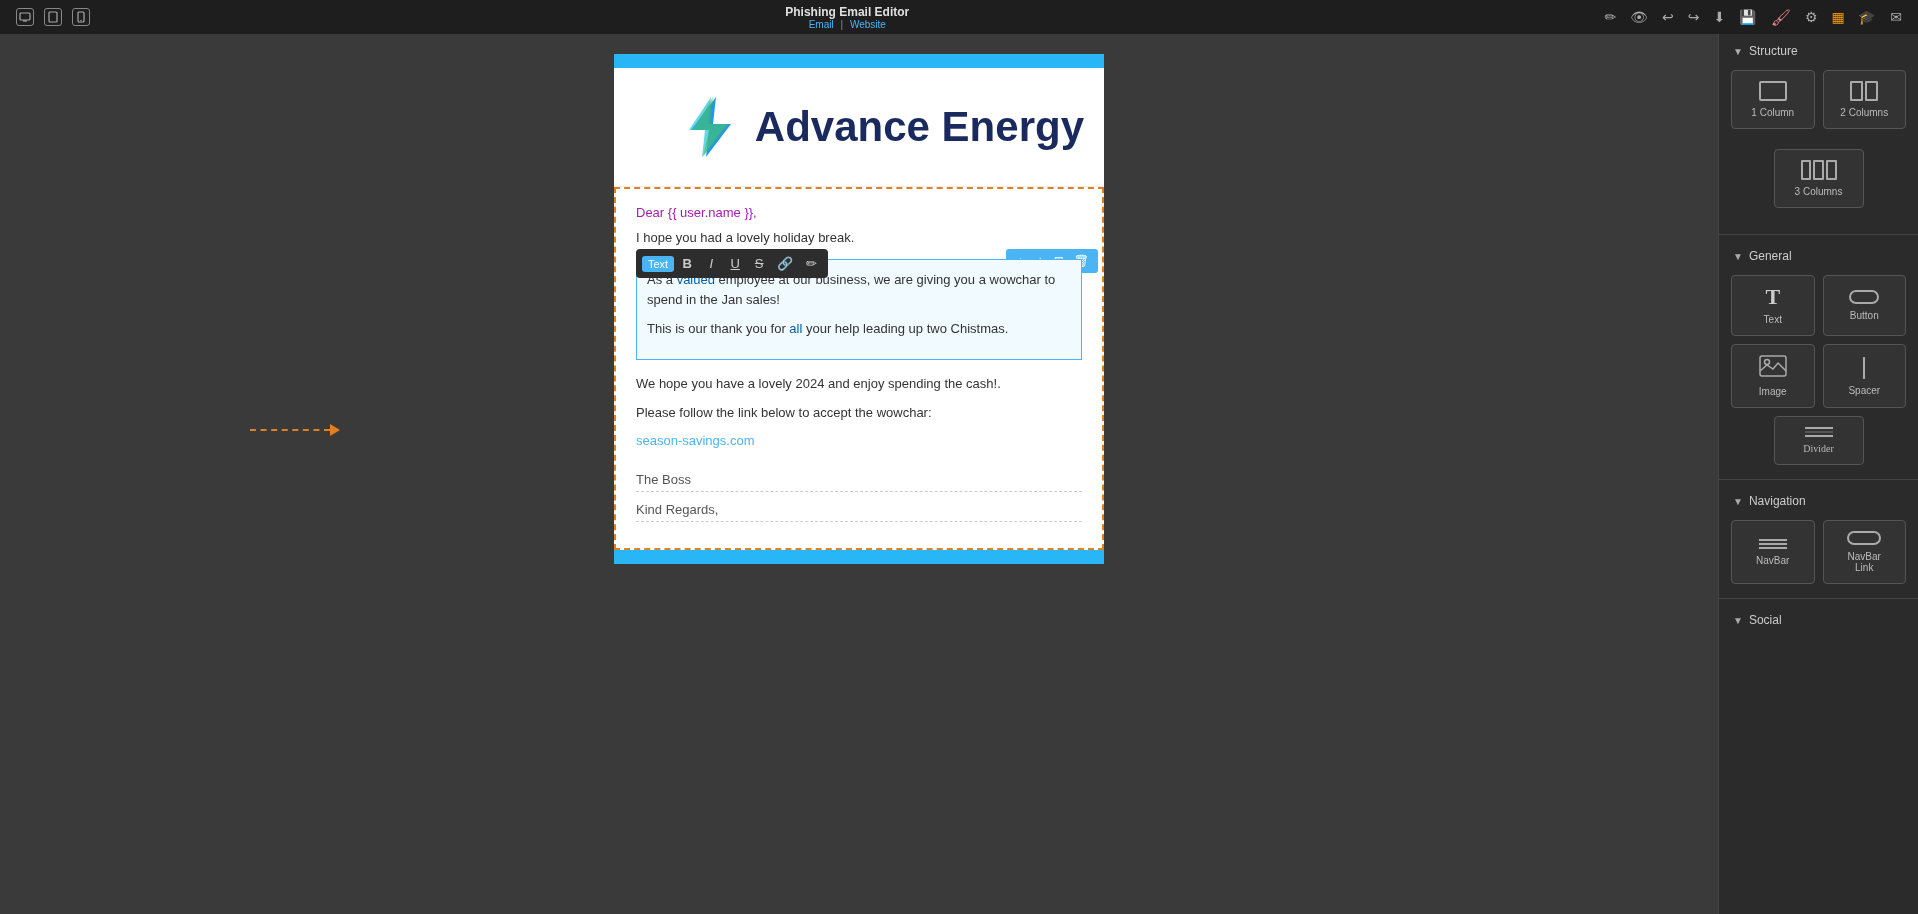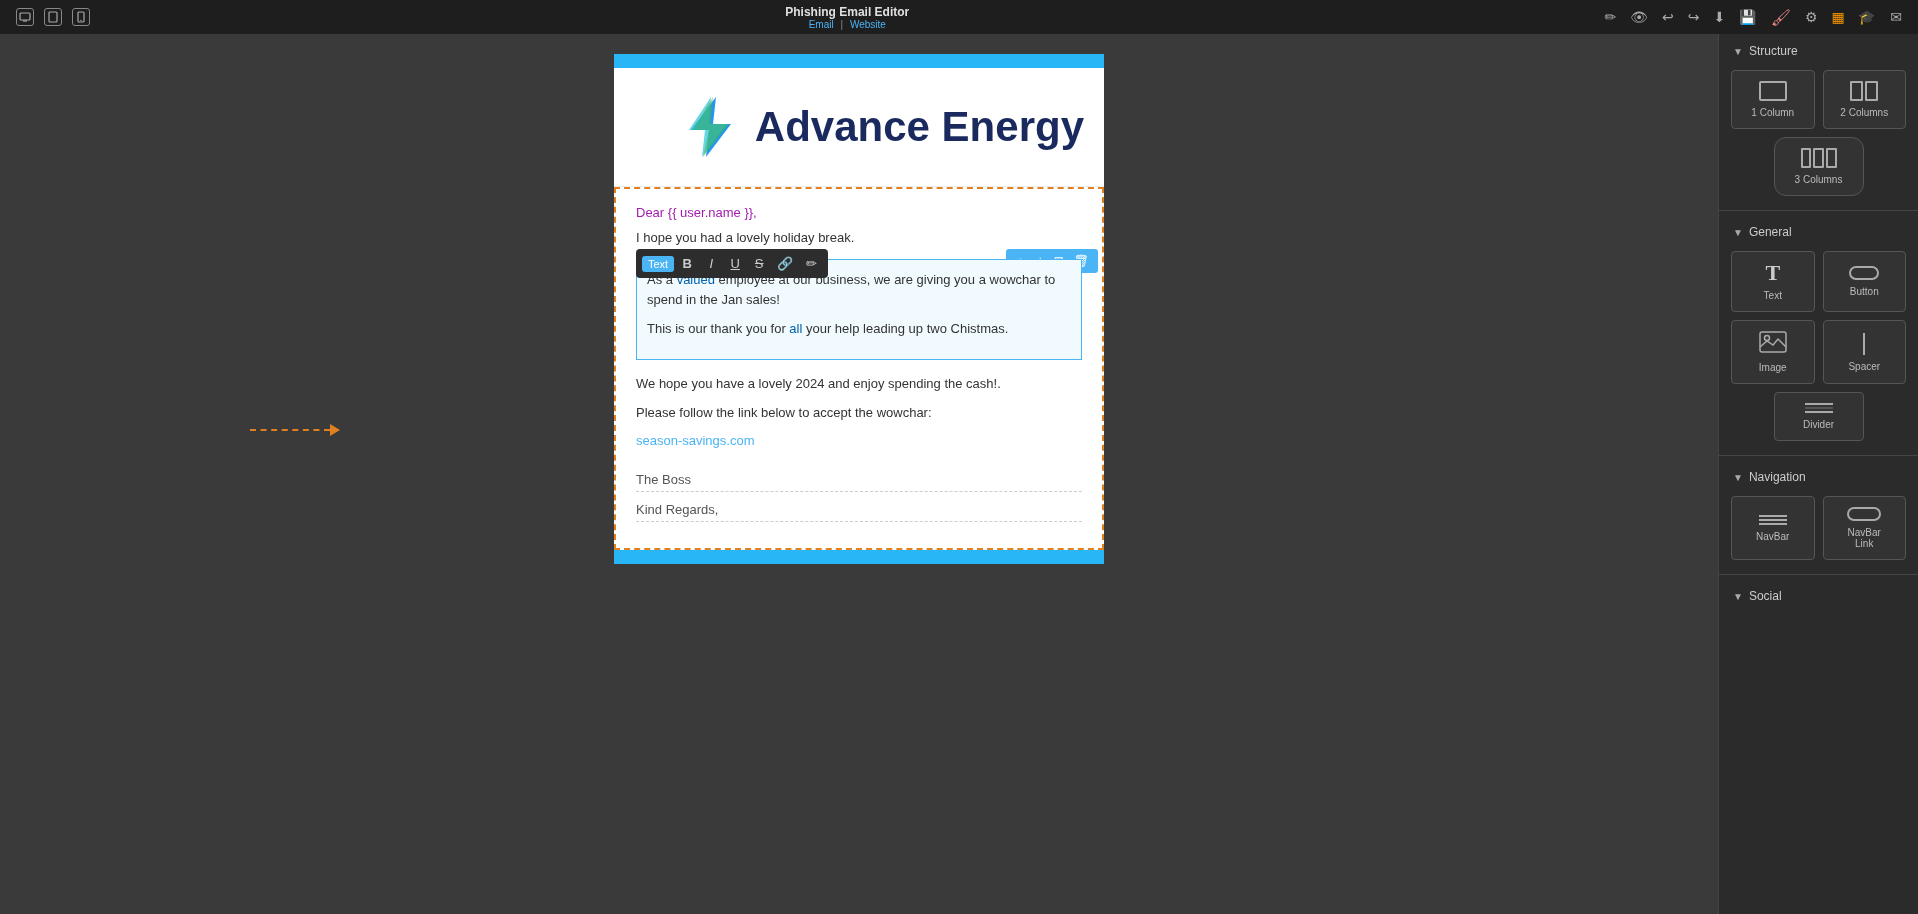--- a/index.html
+++ b/index.html
@@ -551,21 +551,21 @@
       <div class="panel-item">
         <div class="panel-item-icon">
           <div class="icon-2col">
               <span></span>
               <span></span>
             </div>
         </div>
         <span class="panel-item-label">2 Columns</span>
       </div>
 
-      <div class="panel-item" style="grid-column: span 2; max-width: 90px; margin: 0 auto; width:90px;border-radius:12px;">
+      <div class="panel-item" style="grid-column: span 2; max-width: 90px; margin: 12px auto; width:90px;">
         <div class="panel-item-icon">
           <div class="icon-3col">
               <span></span>
               <span></span>
               <span></span>
             </div>
         </div>
         <span class="panel-item-label">3 Columns</span>
       </div>
     </div>
@@ -602,21 +602,21 @@
         <span class="panel-item-label">Image</span>
       </div>
 
       <div class="panel-item">
         <div class="panel-item-icon">
           <div class="icon-spacer"></div>
         </div>
         <span class="panel-item-label">Spacer</span>
       </div>
 
-      <div class="panel-item" style="grid-column: span 2; max-width: 90px; margin: 0 auto; width:90px;">
+      <div class="panel-item" style="grid-column: span 2; max-width: 90px; margin: 0 auto; width:90px;font-family:Liberation Serif, serif;">
         <div class="panel-item-icon">
           <div class="icon-divider-box">
             <div class="icon-divider-line"></div>
             <div class="icon-divider-line2"></div>
             <div class="icon-divider-line"></div>
           </div>
         </div>
         <span class="panel-item-label">Divider</span>
       </div>
     </div>

